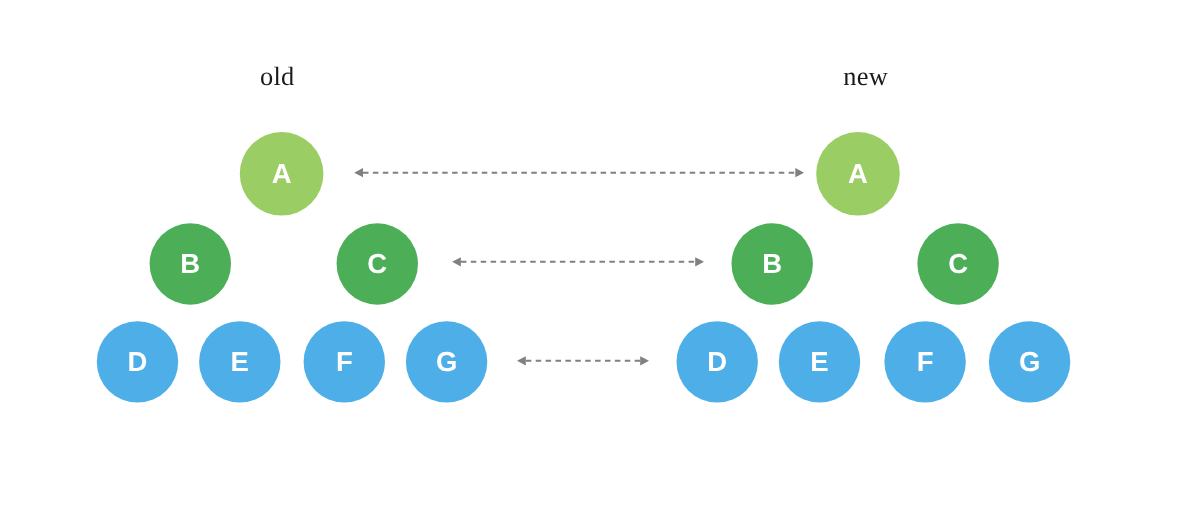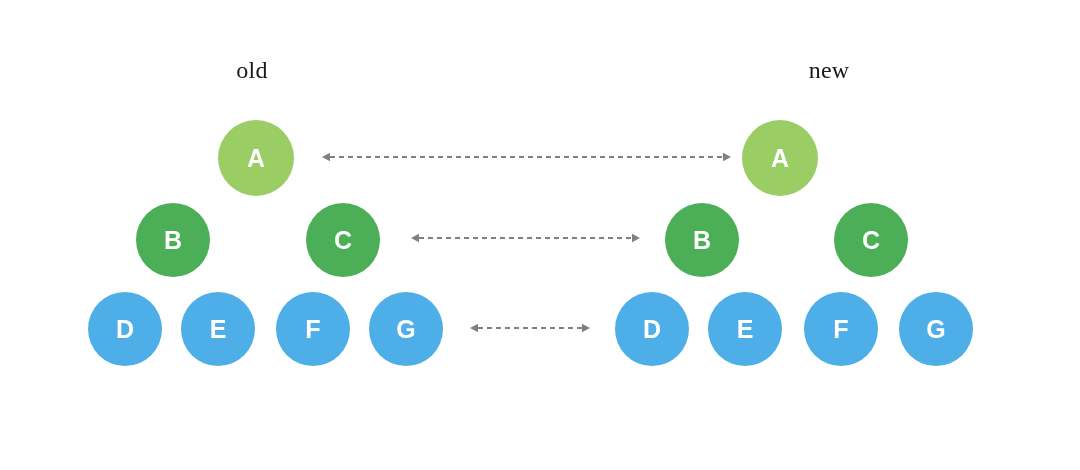--- a/index.html
+++ b/index.html
@@ -51,21 +51,21 @@
     display: block;
     overflow: visible;
   }
 </style>
 </head>
 <body>
 
 <div id="canvas">
 
   <div class="tree-label" id="label-old" style="left: 252px; top: 58px;">old</div>
-  <div class="tree-label" id="label-new" style="left: 829px; top: 58px;">new</div>
+  <div class="tree-label" id="label-new" style="left: 787px; top: 58px;">new</div>
 
   <div id="connector-layer">
       <div class="arrow-wrap" style="left: 322px; top: 148px; width: 409px;">
         <svg width="409" height="18" viewBox="0 0 409 18">
           <line x1="8" y1="9" x2="401" y2="9" stroke="#808080" stroke-width="1.8" stroke-dasharray="5 4"></line>
           <polygon points="0,9 8,4.8 8,13.2" fill="#808080"></polygon>
           <polygon points="409,9 401,4.8 401,13.2" fill="#808080"></polygon>
         </svg>
       </div>
       <div class="arrow-wrap" style="left: 411px; top: 229px; width: 229px;">

